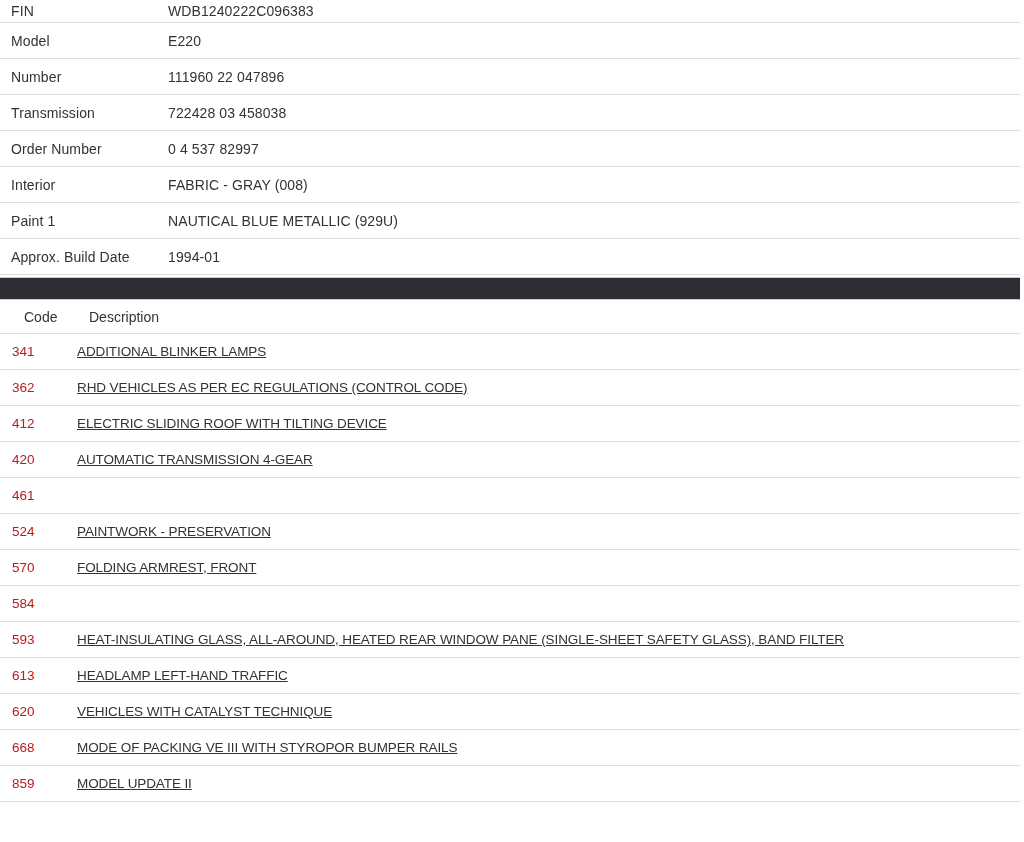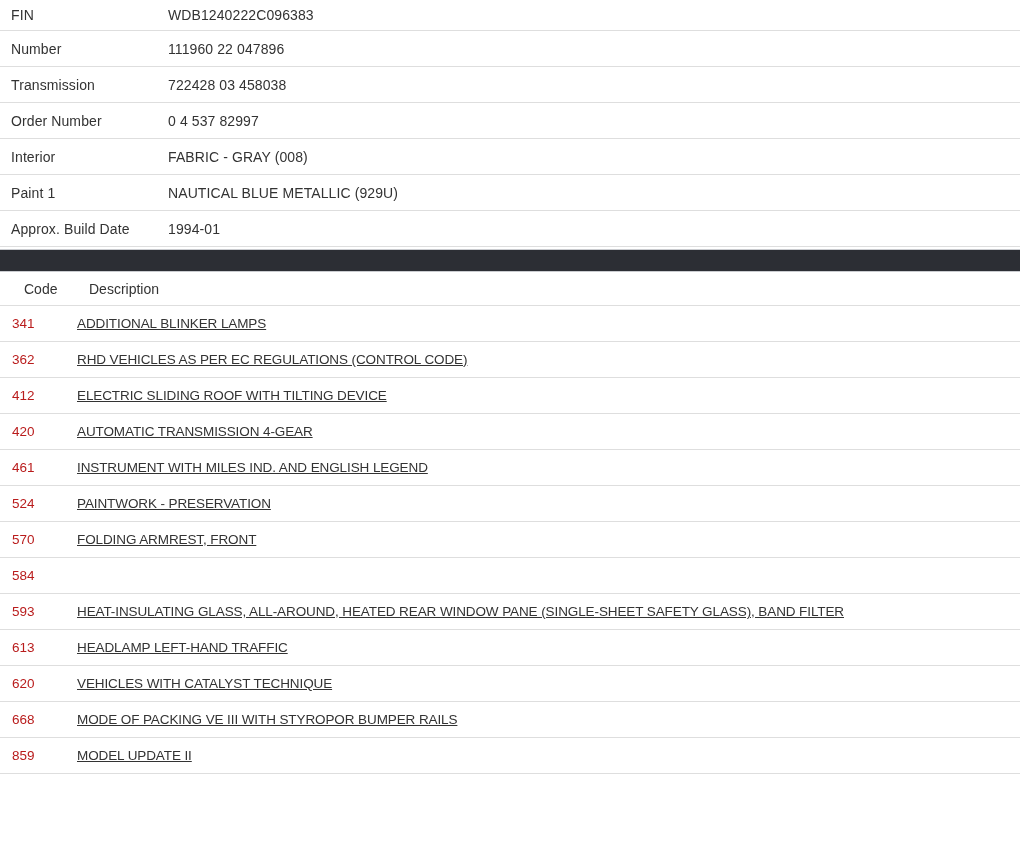--- a/index.html
+++ b/index.html
@@ -23,21 +23,21 @@
   }
   .info-row {
     display: flex;
     align-items: center;
     height: 36px;
     box-sizing: border-box;
     border-bottom: 1px solid #dedede;
     padding-left: 11px;
   }
   .info-row:first-child {
-    height: 31px;
+    height: 23px;
   }
   .info-label {
     width: 157px;
     flex: 0 0 157px;
     font-size: 14px;
     color: #333333;
     letter-spacing: 0.1px;
   }
   .info-value {
     font-size: 14px;
@@ -99,20 +99,24 @@
 </style>
 </head>
 <body>
 
 <div class="datacard">
 
   <div class="info-table">
       <div class="info-row">
         <div class="info-label">FIN</div>
         <div class="info-value">WDB1240222C096383</div>
+      </div>
+      <div class="info-row">
+        <div class="info-label">Model</div>
+        <div class="info-value">E220</div>
       </div>
       <div class="info-row">
         <div class="info-label">Number</div>
         <div class="info-value">111960 22 047896</div>
       </div>
       <div class="info-row">
         <div class="info-label">Transmission</div>
         <div class="info-value">722428 03 458038</div>
       </div>
       <div class="info-row">
@@ -152,21 +156,20 @@
         <div class="code-row">
           <div class="code-cell">412</div>
           <div class="desc-cell">ELECTRIC SLIDING ROOF WITH TILTING DEVICE</div>
         </div>
         <div class="code-row">
           <div class="code-cell">420</div>
           <div class="desc-cell">AUTOMATIC TRANSMISSION 4-GEAR</div>
         </div>
         <div class="code-row">
           <div class="code-cell">461</div>
-          <div class="desc-cell">INSTRUMENT WITH MILES IND. AND ENGLISH LEGEND</div>
         </div>
         <div class="code-row">
           <div class="code-cell">524</div>
           <div class="desc-cell">PAINTWORK - PRESERVATION</div>
         </div>
         <div class="code-row">
           <div class="code-cell">570</div>
           <div class="desc-cell">FOLDING ARMREST, FRONT</div>
         </div>
         <div class="code-row">

